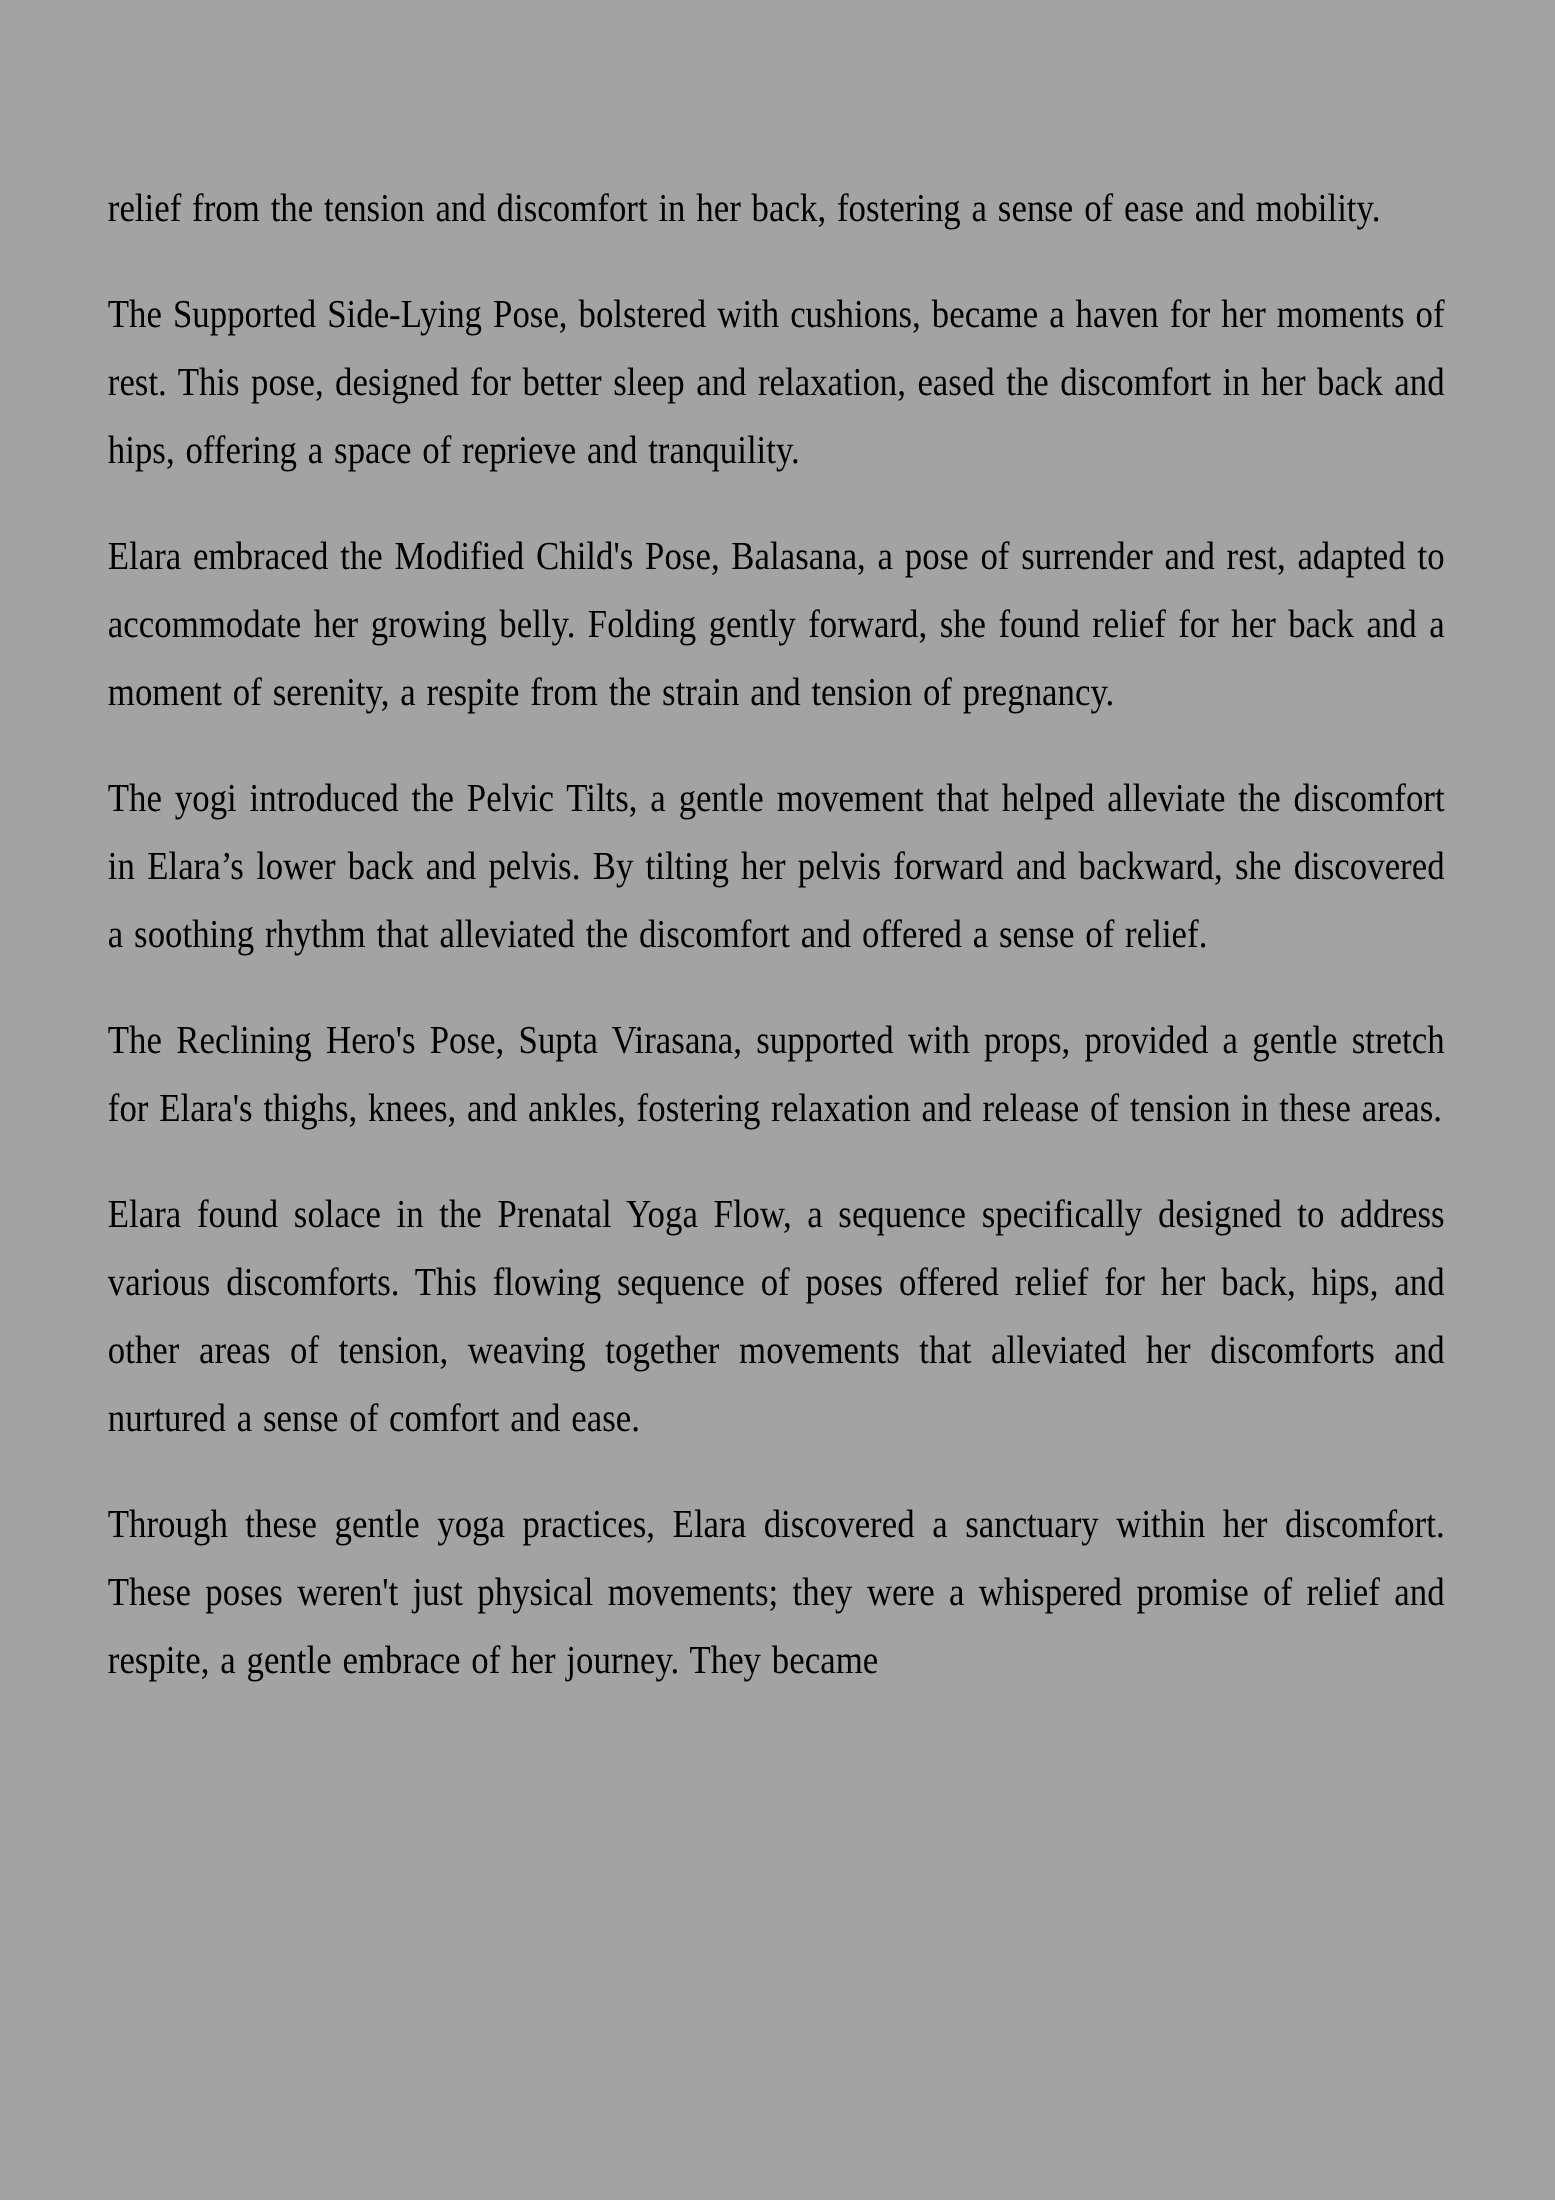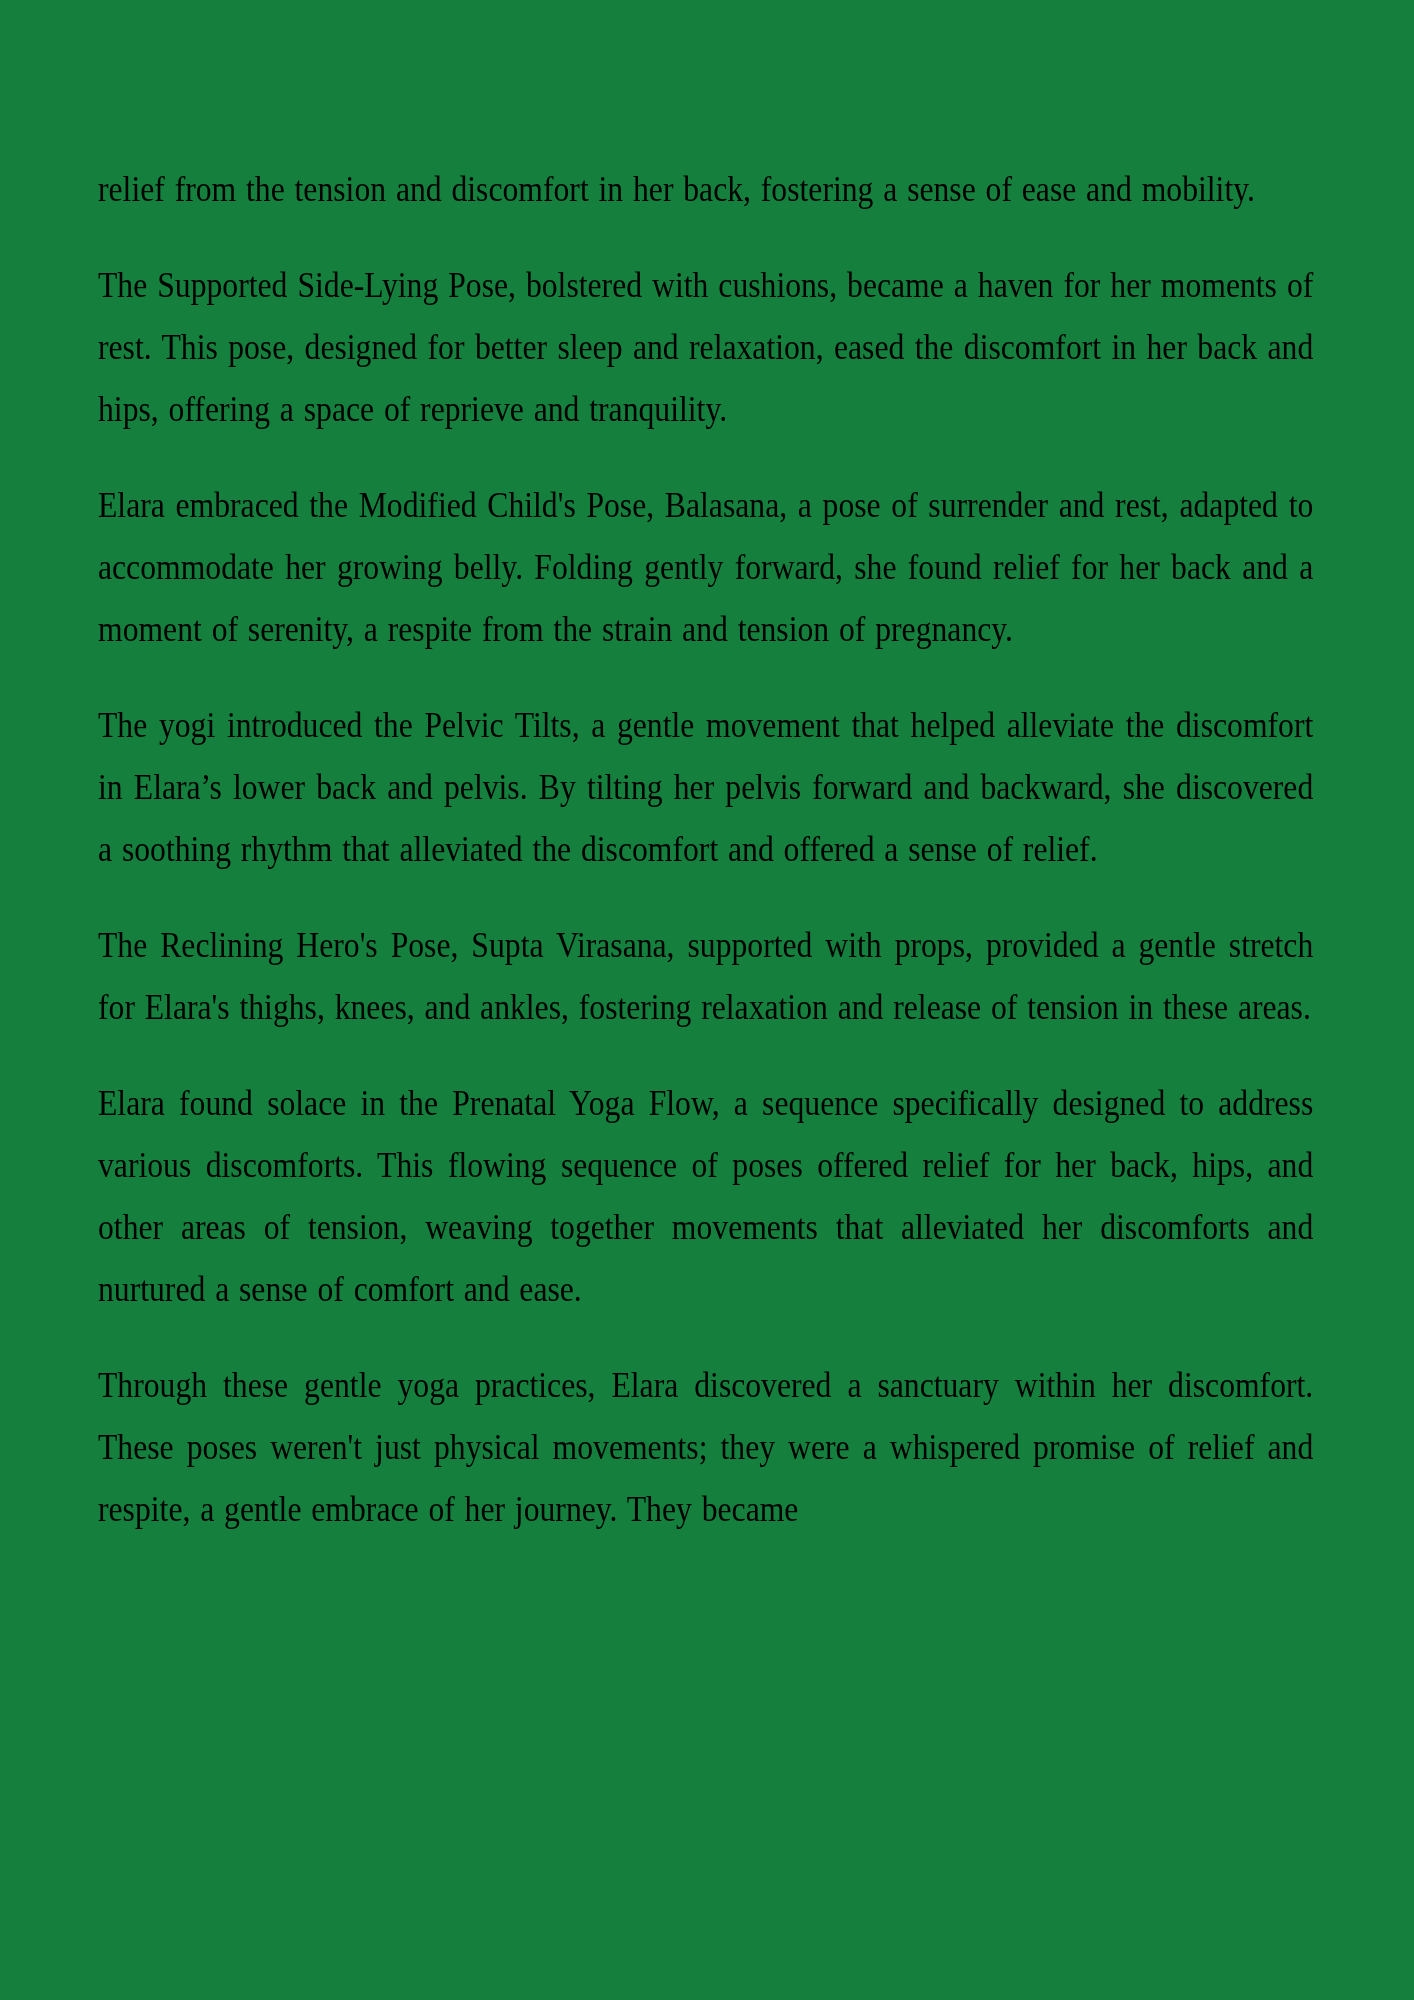--- a/index.html
+++ b/index.html
@@ -4,21 +4,21 @@
   <style>
     html, body {
       margin: 0;
       padding: 0;
       background: #ffffff;
     }
     .page {
       position: relative;
       width: 1414px;
       height: 2000px;
-      background: #15803d;
+      background: #a3a3a3;
       overflow: hidden;
     }
     .text-block {
       position: absolute;
       left: 98px;
       top: 158px;
       width: 1381px;
       transform: scaleX(0.88);
       transform-origin: left top;
     }

